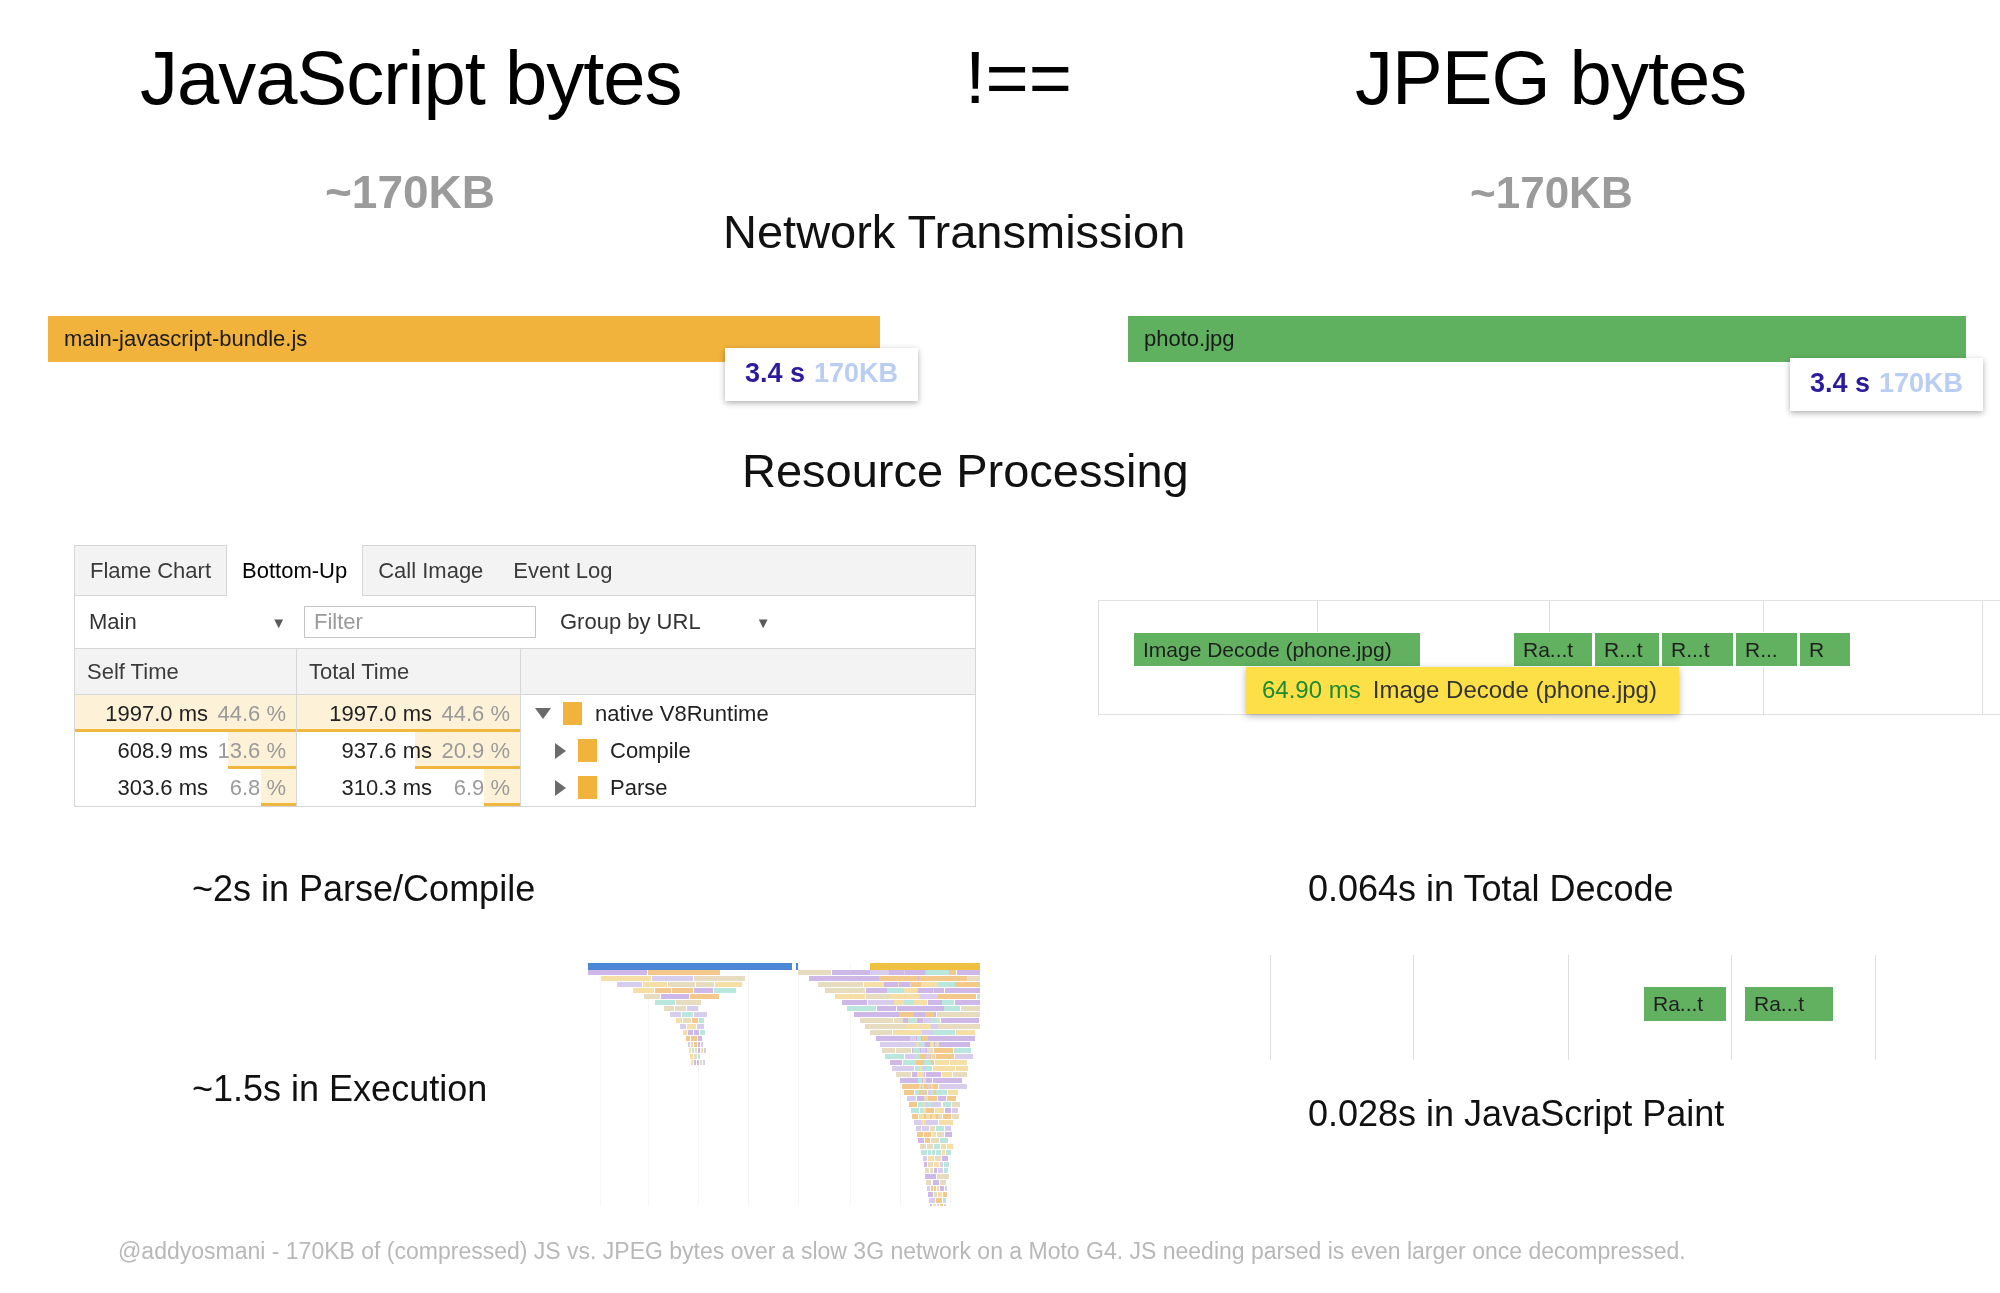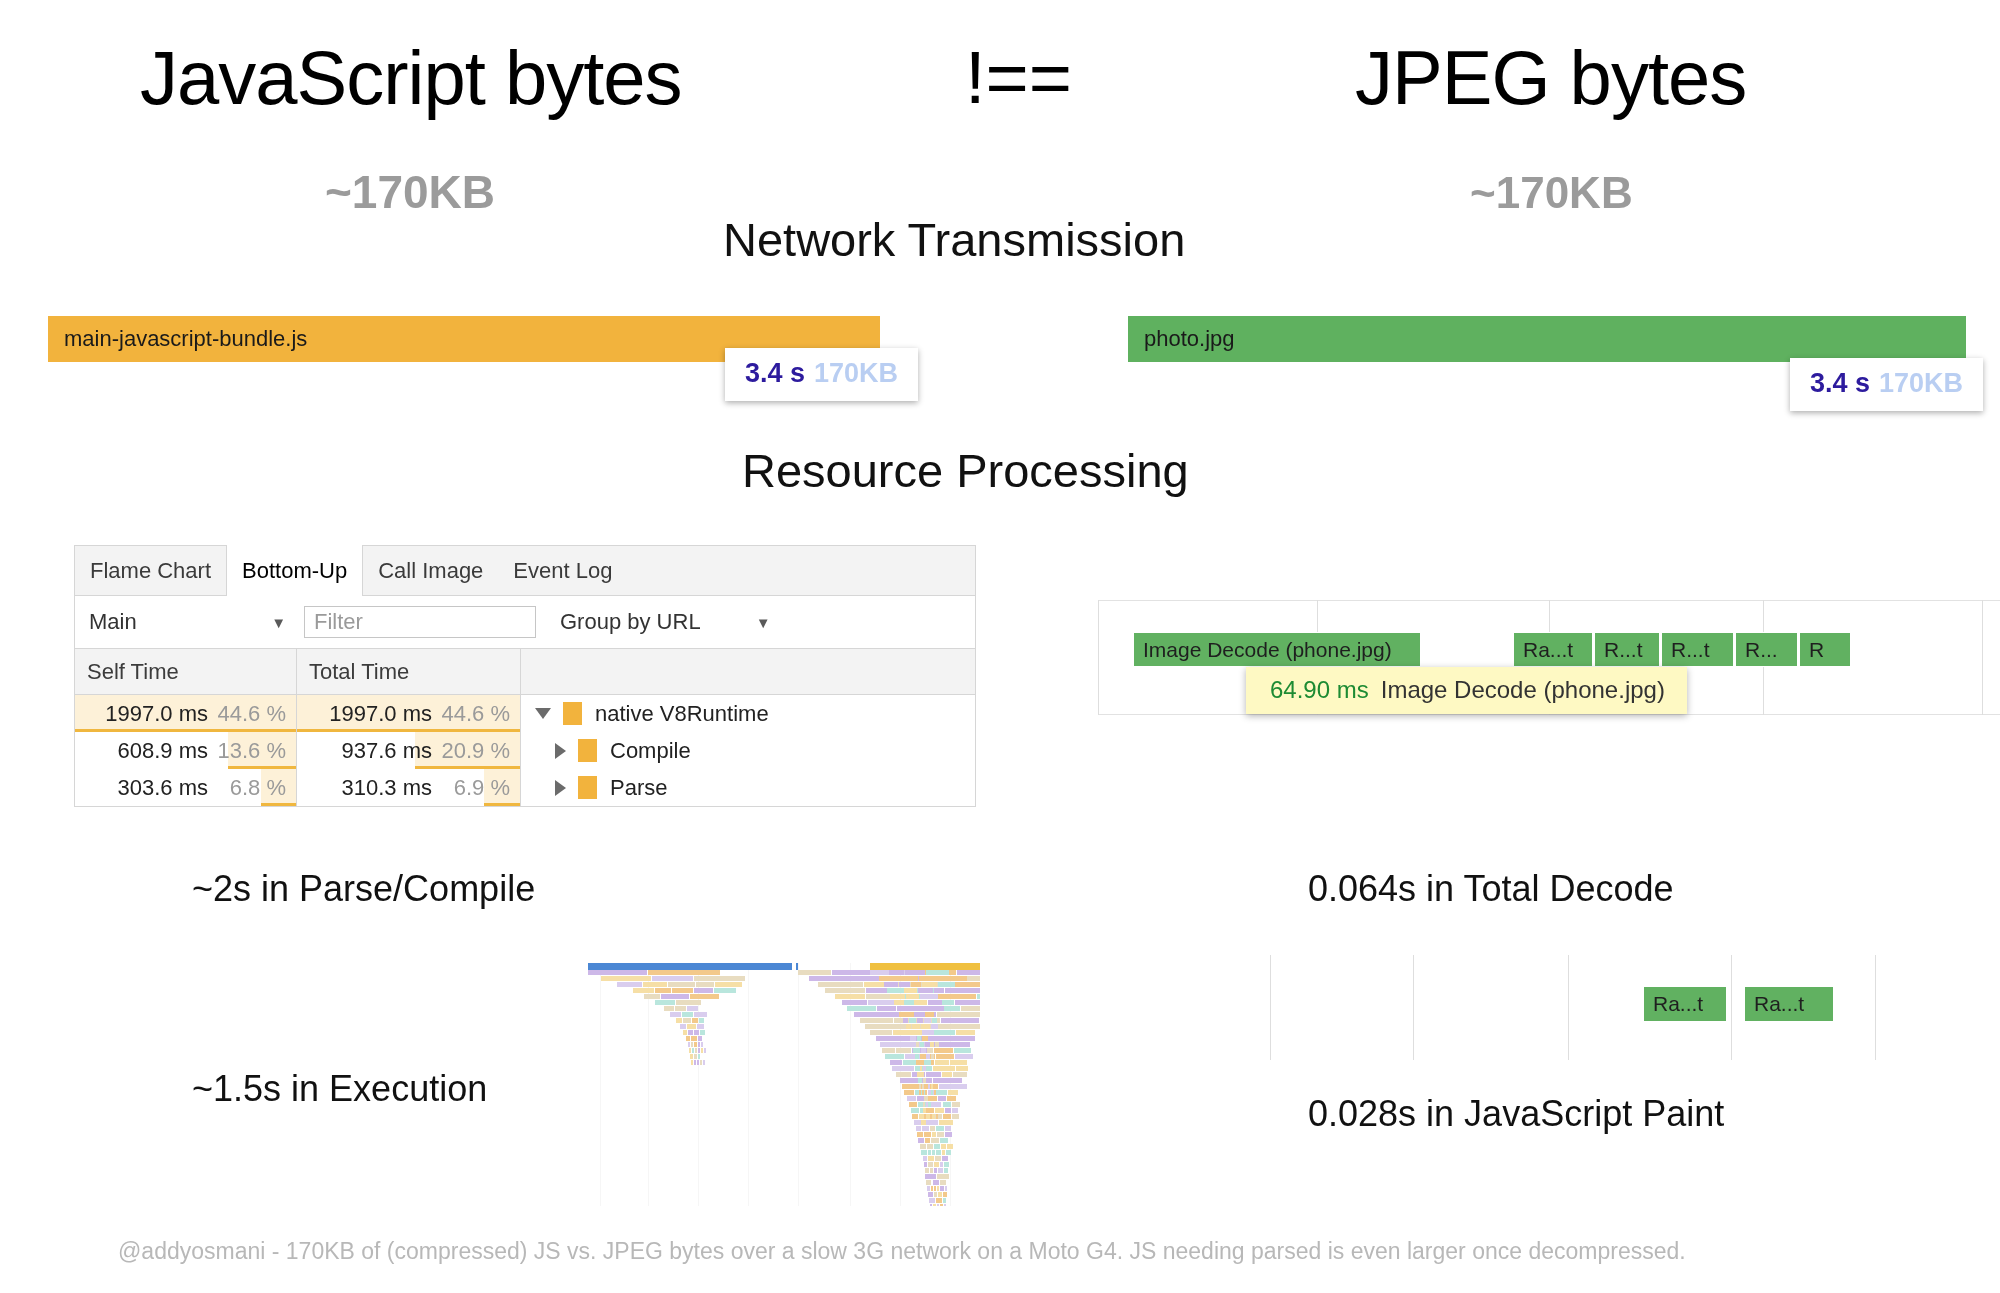--- a/index.html
+++ b/index.html
@@ -69,21 +69,21 @@
     white-space: nowrap;
   }
 
   
   .section-title {
     position: absolute;
     font-size: 47px;
     color: #111;
     white-space: nowrap;
   }
-  #sect-network { left: 723px; top: 212px; }
+  #sect-network { left: 723px; top: 204px; }
   #sect-processing { left: 742px; top: 443px; }
 
   
   .net-bar {
     position: absolute;
     height: 46px;
     top: 316px;
   }
   .net-bar .label {
     position: absolute;
@@ -300,23 +300,23 @@
     display: flex;
     align-items: center;
     color: #1f1f1f;
     font-size: 21px;
     padding-left: 9px;
     overflow: hidden;
     white-space: nowrap;
   }
   .tl-tip {
     position: absolute;
-    background: #fef9c3;
+    background: #fde047;
     box-shadow: 0 2px 7px rgba(0,0,0,0.3);
-    padding: 9px 22px 10px 24px;
+    padding: 9px 22px 10px 16px;
     font-size: 24px;
     white-space: nowrap;
   }
   .tip-ms { color: #1d8b33; margin-right: 12px; }
   .tip-name { color: #333; }
 
   
   #flame-thumb {
     position: absolute;
     left: 588px;

